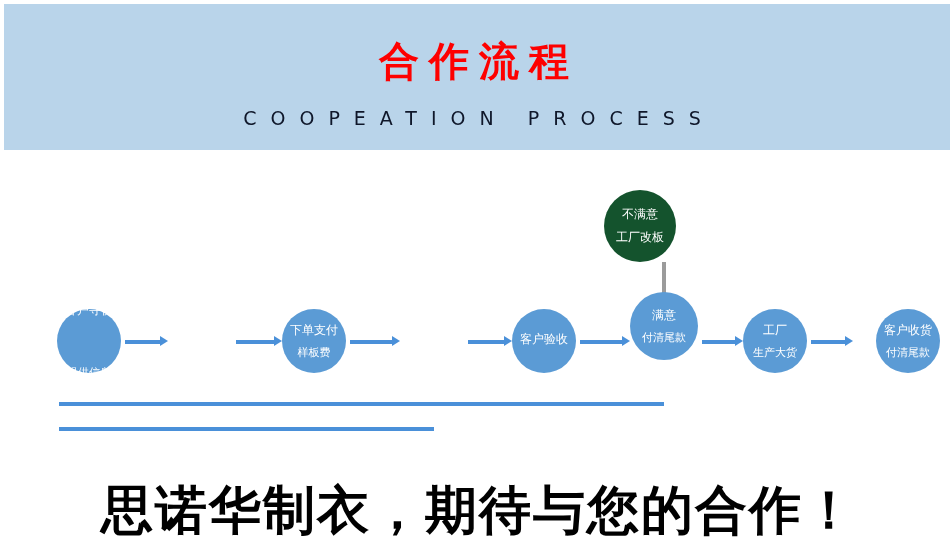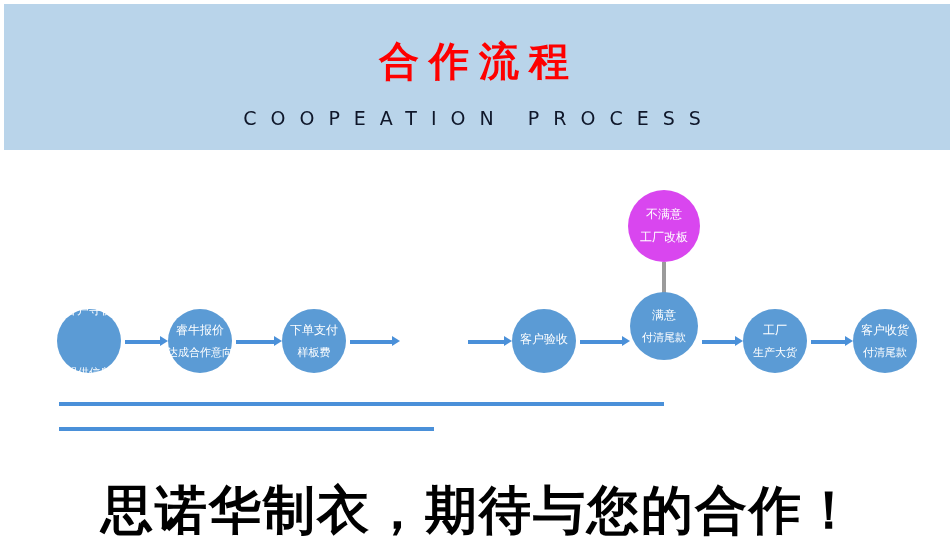--- a/index.html
+++ b/index.html
@@ -33,25 +33,25 @@
   .node .l1 { font-size: 12px; white-space: nowrap; }
   .node .l2 { font-size: 11px; white-space: nowrap; }
 
   .n1 { left: 53px; gap: 40px; }
   .n2 { left: 164px; }
   .n3 { left: 278px; }
   .n4 { left: 396px; }
   .n5 { left: 508px; text-align: right; }
   .n6 { left: 626px; width: 68px; height: 68px; top: 142px; }
   .n7 { left: 739px; }
-  .n8 { left: 849px; }
+  .n8 { left: 872px; }
 
   .gray-node {
-    position: absolute; left: 624px; top: 40px; width: 72px; height: 72px;
-    border-radius: 50%; background: #d946ef; color: #ffffff;
+    position: absolute; left: 600px; top: 40px; width: 72px; height: 72px;
+    border-radius: 50%; background: #14532d; color: #ffffff;
     display: flex; flex-direction: column; align-items: center; justify-content: center;
     text-align: center; line-height: 1.6;
   }
   .gray-node span { font-size: 12px; white-space: nowrap; }
 
   .vline {
     position: absolute; left: 658px; top: 112px; width: 4px; height: 45px;
     background: #9b9b9b;
   }
 
@@ -100,24 +100,20 @@
       <span>工厂改板</span>
     </div>
     <div class="vline"></div>
 
     <div class="node n1">
       <span class="l1">客户寻价</span>
       <span class="l2">提供信息</span>
     </div>
     <div class="arrow a1"></div>
 
-    <div class="node n2">
-      <span class="l1">睿牛报价</span>
-      <span class="l2">达成合作意向</span>
-    </div>
     <div class="arrow a2"></div>
 
     <div class="node n3">
       <span class="l1">下单支付</span>
       <span class="l2">样板费</span>
     </div>
     <div class="arrow a3"></div>
 
     <div class="arrow a4"></div>
 

